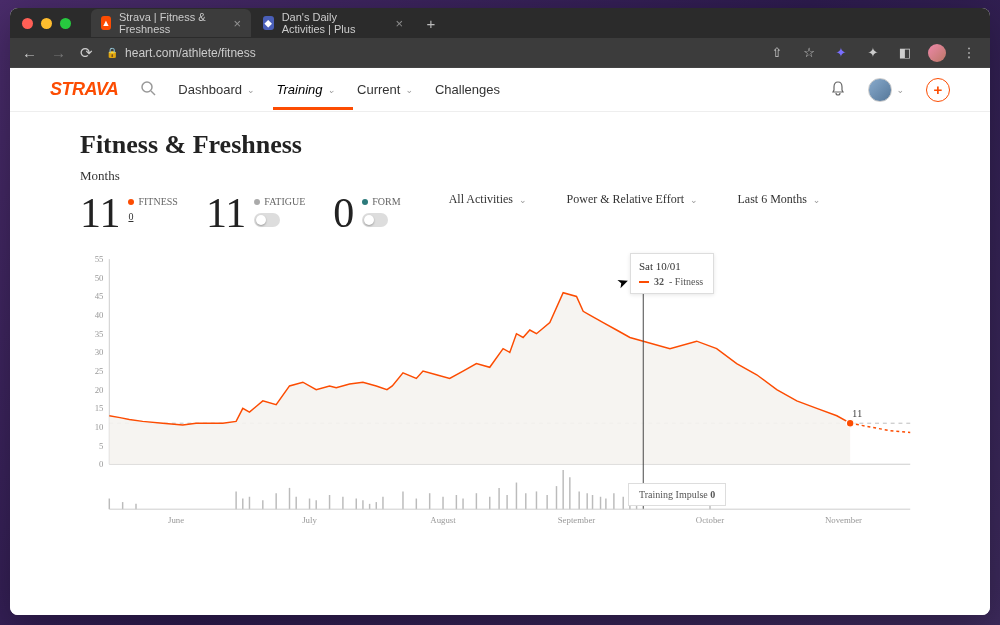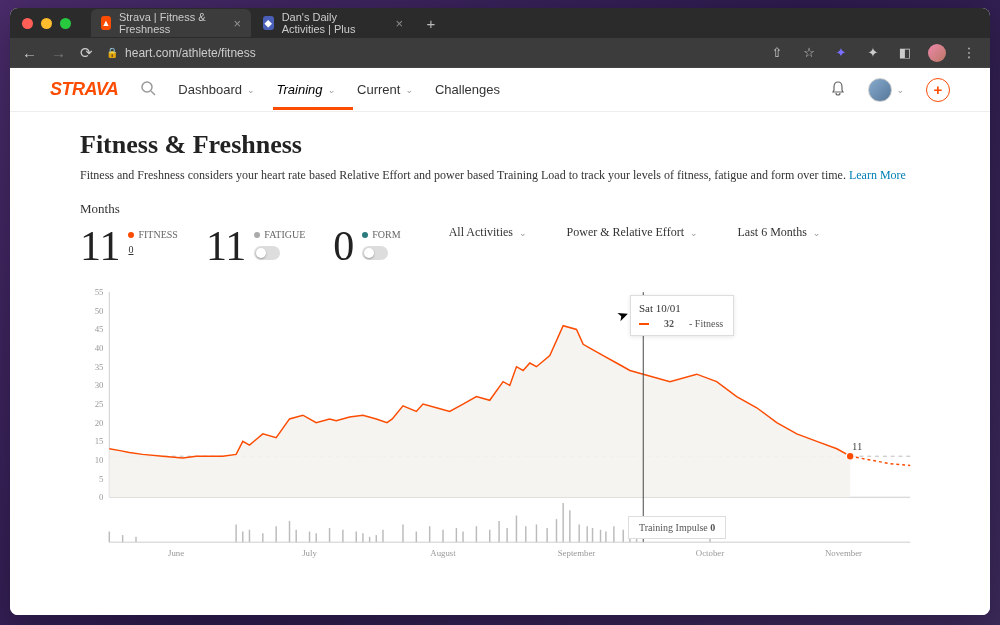--- a/index.html
+++ b/index.html
@@ -110,21 +110,21 @@
     .cursor-line { stroke:#444; stroke-width:1; }
     .today-dot { fill:#fc4c02; stroke:#fff; stroke-width:1.5; }
     .today-label { font-size:11px; fill:#444; font-weight:500; }
     .impulse-bar { stroke:#bbb; stroke-width:1.5; }
 
     .tooltip {
       position:absolute; background:#fff; border:1px solid #ddd; padding:6px 10px;
       font-size:10px; color:#555; box-shadow:0 1px 4px rgba(0,0,0,0.1);
     }
     .tooltip-date { font-weight:500; color:#333; margin-bottom:4px; font-size:11px; }
-    .tt-row { display:flex;align-items:center;gap:15px; }
+    .tt-row { display:flex;align-items:center;gap:5px; }
     .tt-swatch { width:10px;height:2px;background:#fc4c02; }
 
     .impulse-box {
       position:absolute; background:#fff; border:1px solid #ddd; padding:5px 10px;
       font-size:10px; color:#555;
     }
     .cursor-arrow {
       position:absolute; font-size:14px; color:#000; transform:rotate(-20deg);
     }
   </style>
@@ -205,23 +205,20 @@
       </span>
       <div style="display:flex;align-items:center;gap:4px">
         <div class="avatar-med"></div>
         <span class="chev">⌄</span>
       </div>
       <div class="plus-btn">+</div>
     </div>
 
     <div class="page">
       <div class="h1">Fitness &amp; Freshness</div>
-      <div class="subtitle">
-        <span>Fitness and Freshness considers your heart rate based Relative Effort and power based Training Load to track your levels of fitness, fatigue and form over time. </span><a class="learn-link">Learn More</a>
-      </div>
 
       <div class="current-row-label">Months</div>
 
       <div class="metrics-row">
         <div class="metric">
           <div class="metric-big">11</div>
           <div class="metric-side">
             <div class="metric-label">
                 <span class="dot-legend dot-orange"></span>
                 <span>FITNESS</span>
@@ -337,21 +334,21 @@
             <line x1="645" x2="645" y1="266" y2="251.45454545454544" class="impulse-bar"></line>
             <line x1="30" x2="850" y1="266" y2="266" class="axis-line"></line>
             <text x="98.33333333333333" y="280" text-anchor="middle" font-size="9" fill="#999">June</text>
             <text x="235" y="280" text-anchor="middle" font-size="9" fill="#999">July</text>
             <text x="371.6666666666667" y="280" text-anchor="middle" font-size="9" fill="#999">August</text>
             <text x="508.33333333333337" y="280" text-anchor="middle" font-size="9" fill="#999">September</text>
             <text x="645" y="280" text-anchor="middle" font-size="9" fill="#999">October</text>
             <text x="781.6666666666666" y="280" text-anchor="middle" font-size="9" fill="#999">November</text>
           </svg>
 
-        <div class="tooltip" style="left:550px; top:16px;padding-left:8px;">
+        <div class="tooltip" style="left:550px; top:7px;padding-left:8px;">
           <div class="tooltip-date">Sat 10/01</div>
           <div class="tt-row">
             <span class="tt-swatch"></span>
             <b>32</b>
             <span>- Fitness</span>
           </div>
         </div>
 
         <div class="impulse-box" style="left:548px; top:237px;">
           <span>Training Impulse</span>

